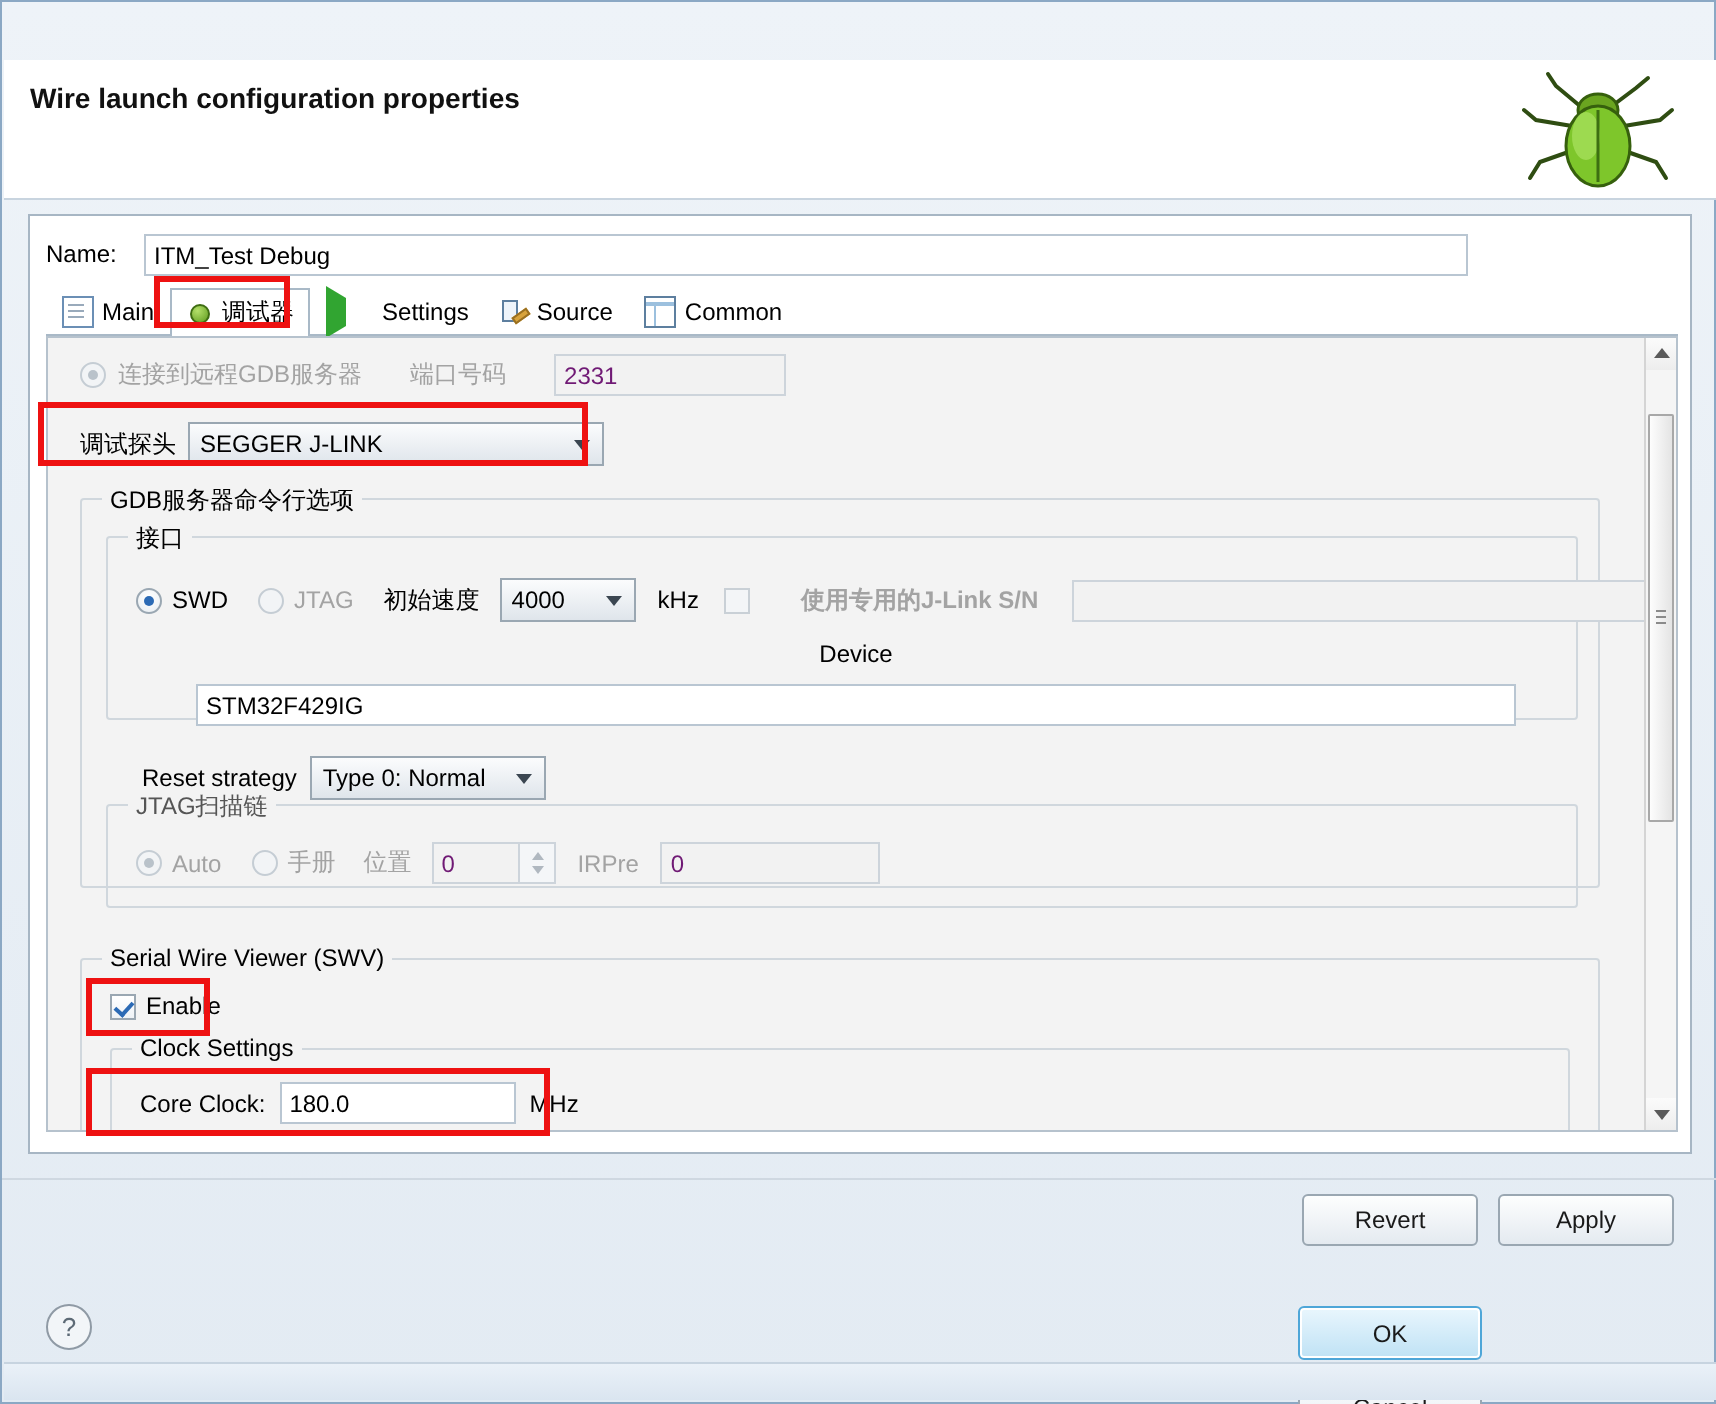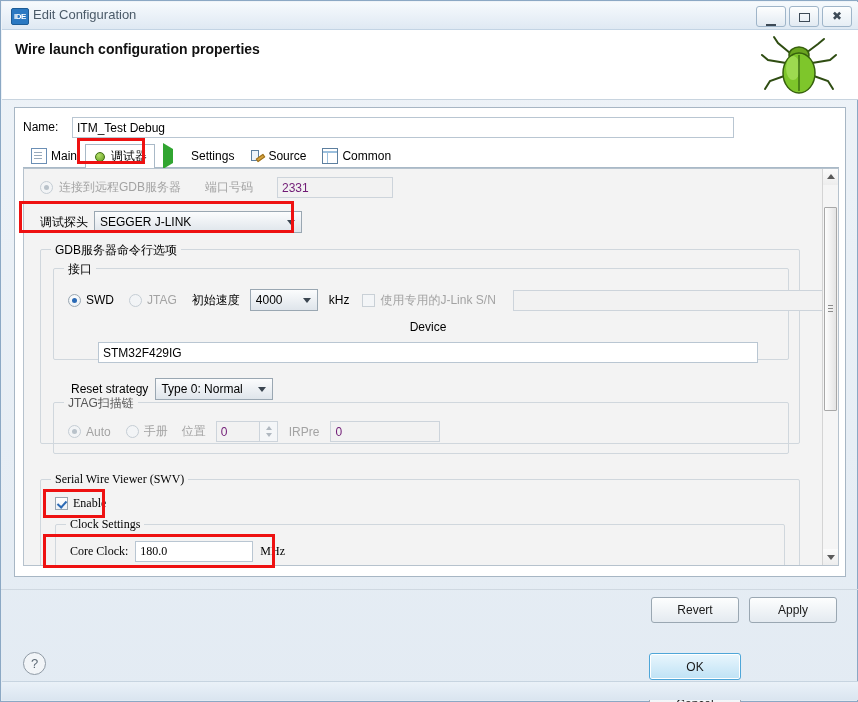--- a/index.html
+++ b/index.html
@@ -214,35 +214,20 @@
     position:absolute;left:1px;bottom:1px;width:856px;height:19px;
     background:linear-gradient(#eaf1f8,#dae5f0);border-top:1px solid #c7d4e0;
     box-sizing:border-box;
   }
 </style>
 </head>
 <body>
 
 <div class="win">
 
-  <div class="titlebar">
-    <div class="title-ico">IDE</div>
-    <div class="title-txt">Edit Configuration</div>
-    <div class="winbtns">
-      <div class="wb min">
-          <i></i>
-        </div>
-      <div class="wb max">
-          <i></i>
-        </div>
-      <div class="wb close">
-          <i>✖</i>
-        </div>
-    </div>
-  </div>
 
   <div class="header">
     <h1>Wire launch configuration properties</h1>
     <svg class="bug" viewBox="0 0 78 66">
       <g stroke="#2f4d12" stroke-width="2" fill="none" stroke-linecap="round">
         <path d="M30 20 L18 10 L14 4"></path>
           <path d="M46 20 L58 11 L64 6"></path>
         <path d="M26 30 L8 27 L2 22"></path>
           <path d="M52 30 L70 27 L76 22"></path>
         <path d="M27 42 L10 48 L5 56"></path>
@@ -314,21 +299,21 @@
               <span class="lbl">SWD</span>
               <span class="radio dis" style="margin-left:10px;"></span>
               <span class="lbl dis">JTAG</span>
               <span class="lbl" style="margin-left:10px;">初始速度</span>
               <span class="combo" style="width:68px;margin-left:5px;">
                 <span>4000</span>
                 <span class="arr"></span>
               </span>
               <span class="lbl" style="margin-left:6px;">kHz</span>
               <span class="check dis" style="margin-left:8px;"></span>
-              <span class="lbl dis" style="margin-left:0;">使用专用的J-Link S/N</span>
+              <span class="lbl dis" style="margin-left:20px;font-weight:bold;">使用专用的J-Link S/N</span>
               <input class="txt dis" style="width: 343px; margin-left: 12px;" value="">
             </div>
 
             <div class="row" style="left:44px;top:51px;gap:8px;flex-direction:column;">
               <span class="lbl">Device</span>
               <input class="txt" style="width: 660px;" value="STM32F429IG">
             </div>
           </div>
 
           <div class="row" style="left:30px;top:128px;gap:7px;text-align:right;">
@@ -353,21 +338,21 @@
                   <i class="u"></i>
                   <i class="d"></i>
                 </span>
               </span>
               <span class="lbl dis" style="margin-left:6px;">IRPre</span>
               <input class="txt dis" style="width: 110px; margin-left: 6px;" value="0">
             </div>
           </div>
         </div>
 
-        <div class="grp" style="left:16px;top:310px;width:760px;height:110px;font-family:Liberation Serif, serif;">
+        <div class="grp" style="left:16px;top:310px;width:760px;height:110px;">
           <span class="cap">Serial Wire Viewer (SWV)</span>
 
           <div class="row" style="left:14px;top:16px;gap:5px;">
             <span class="check on"></span>
             <span class="lbl">Enable</span>
           </div>
 
           <div class="grp" style="left:14px;top:44px;width:730px;height:64px;">
             <span class="cap">Clock Settings</span>
             <div class="row" style="left:14px;top:16px;gap:7px;">

